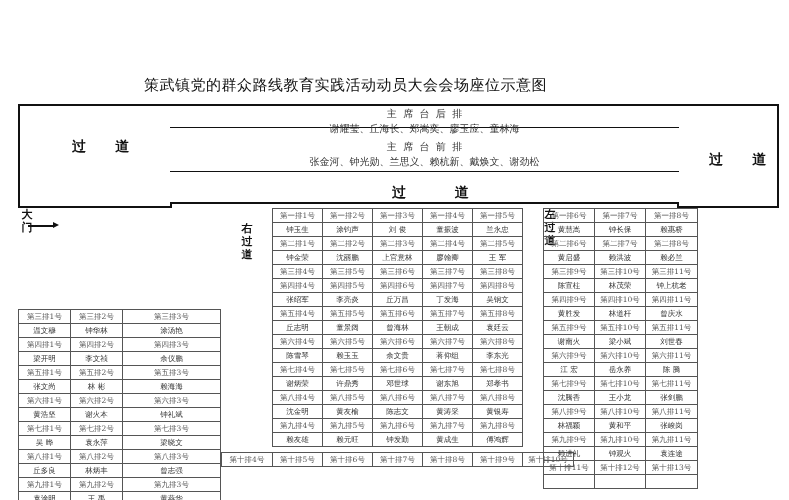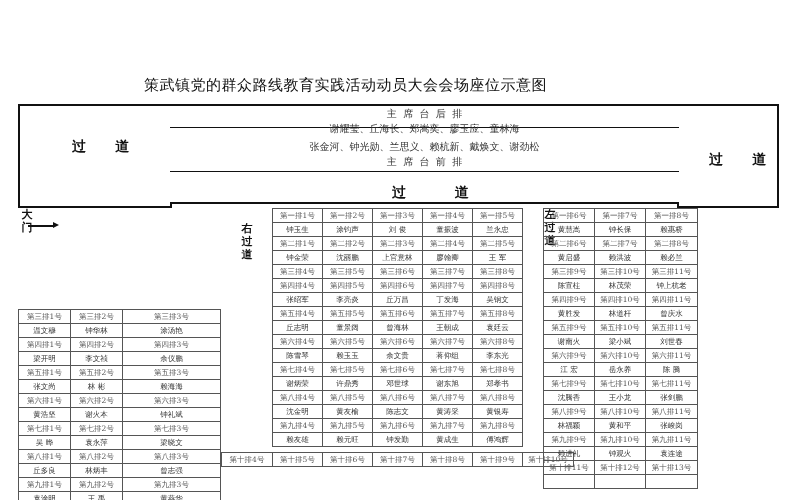--- a/index.html
+++ b/index.html
@@ -32,22 +32,22 @@
 <div class="abs thick" style="left:677px; top:104px; width:102px; height:104px;">
   <div class="abs aisle-label" style="left:30px; top:45px; white-space:pre;">过      道</div>
 </div>
 
 <div class="abs thick" style="left:170px; top:104px; width:509px; height:100px; border-left:none; border-right:none;">
   <div class="abs stage-row" style="left:0; top:0; width:509px; height:22px; border-bottom:1.5px solid #111;">
     <div style="white-space:pre;">主  席  台  后  排</div>
     <div>谢耀莹、丘海长、郑嵩奕、廖玉应、童林海</div>
   </div>
   <div class="abs stage-row" style="left:0; top:33px; width:509px; height:33px; border-bottom:1.5px solid #111;">
+    <div style="white-space:pre;">主  席  台  前  排</div>
     <div>张金河、钟光勋、兰思义、赖杭新、戴焕文、谢劲松</div>
-    <div style="white-space:pre;">主  席  台  前  排</div>
   </div>
   <div class="abs aisle-label" style="left:222px; top:78px; white-space:pre;">过          道</div>
 </div>
 
 <div class="abs vtext" style="left:20px; top:208px;">
   <div>大</div>
   <div>门</div>
 </div>
 <div class="abs arrow-line" style="left:28px; top:225px; width:26px;"></div>
 <div class="abs arrow-head" style="left:53px; top:222px;"></div>

